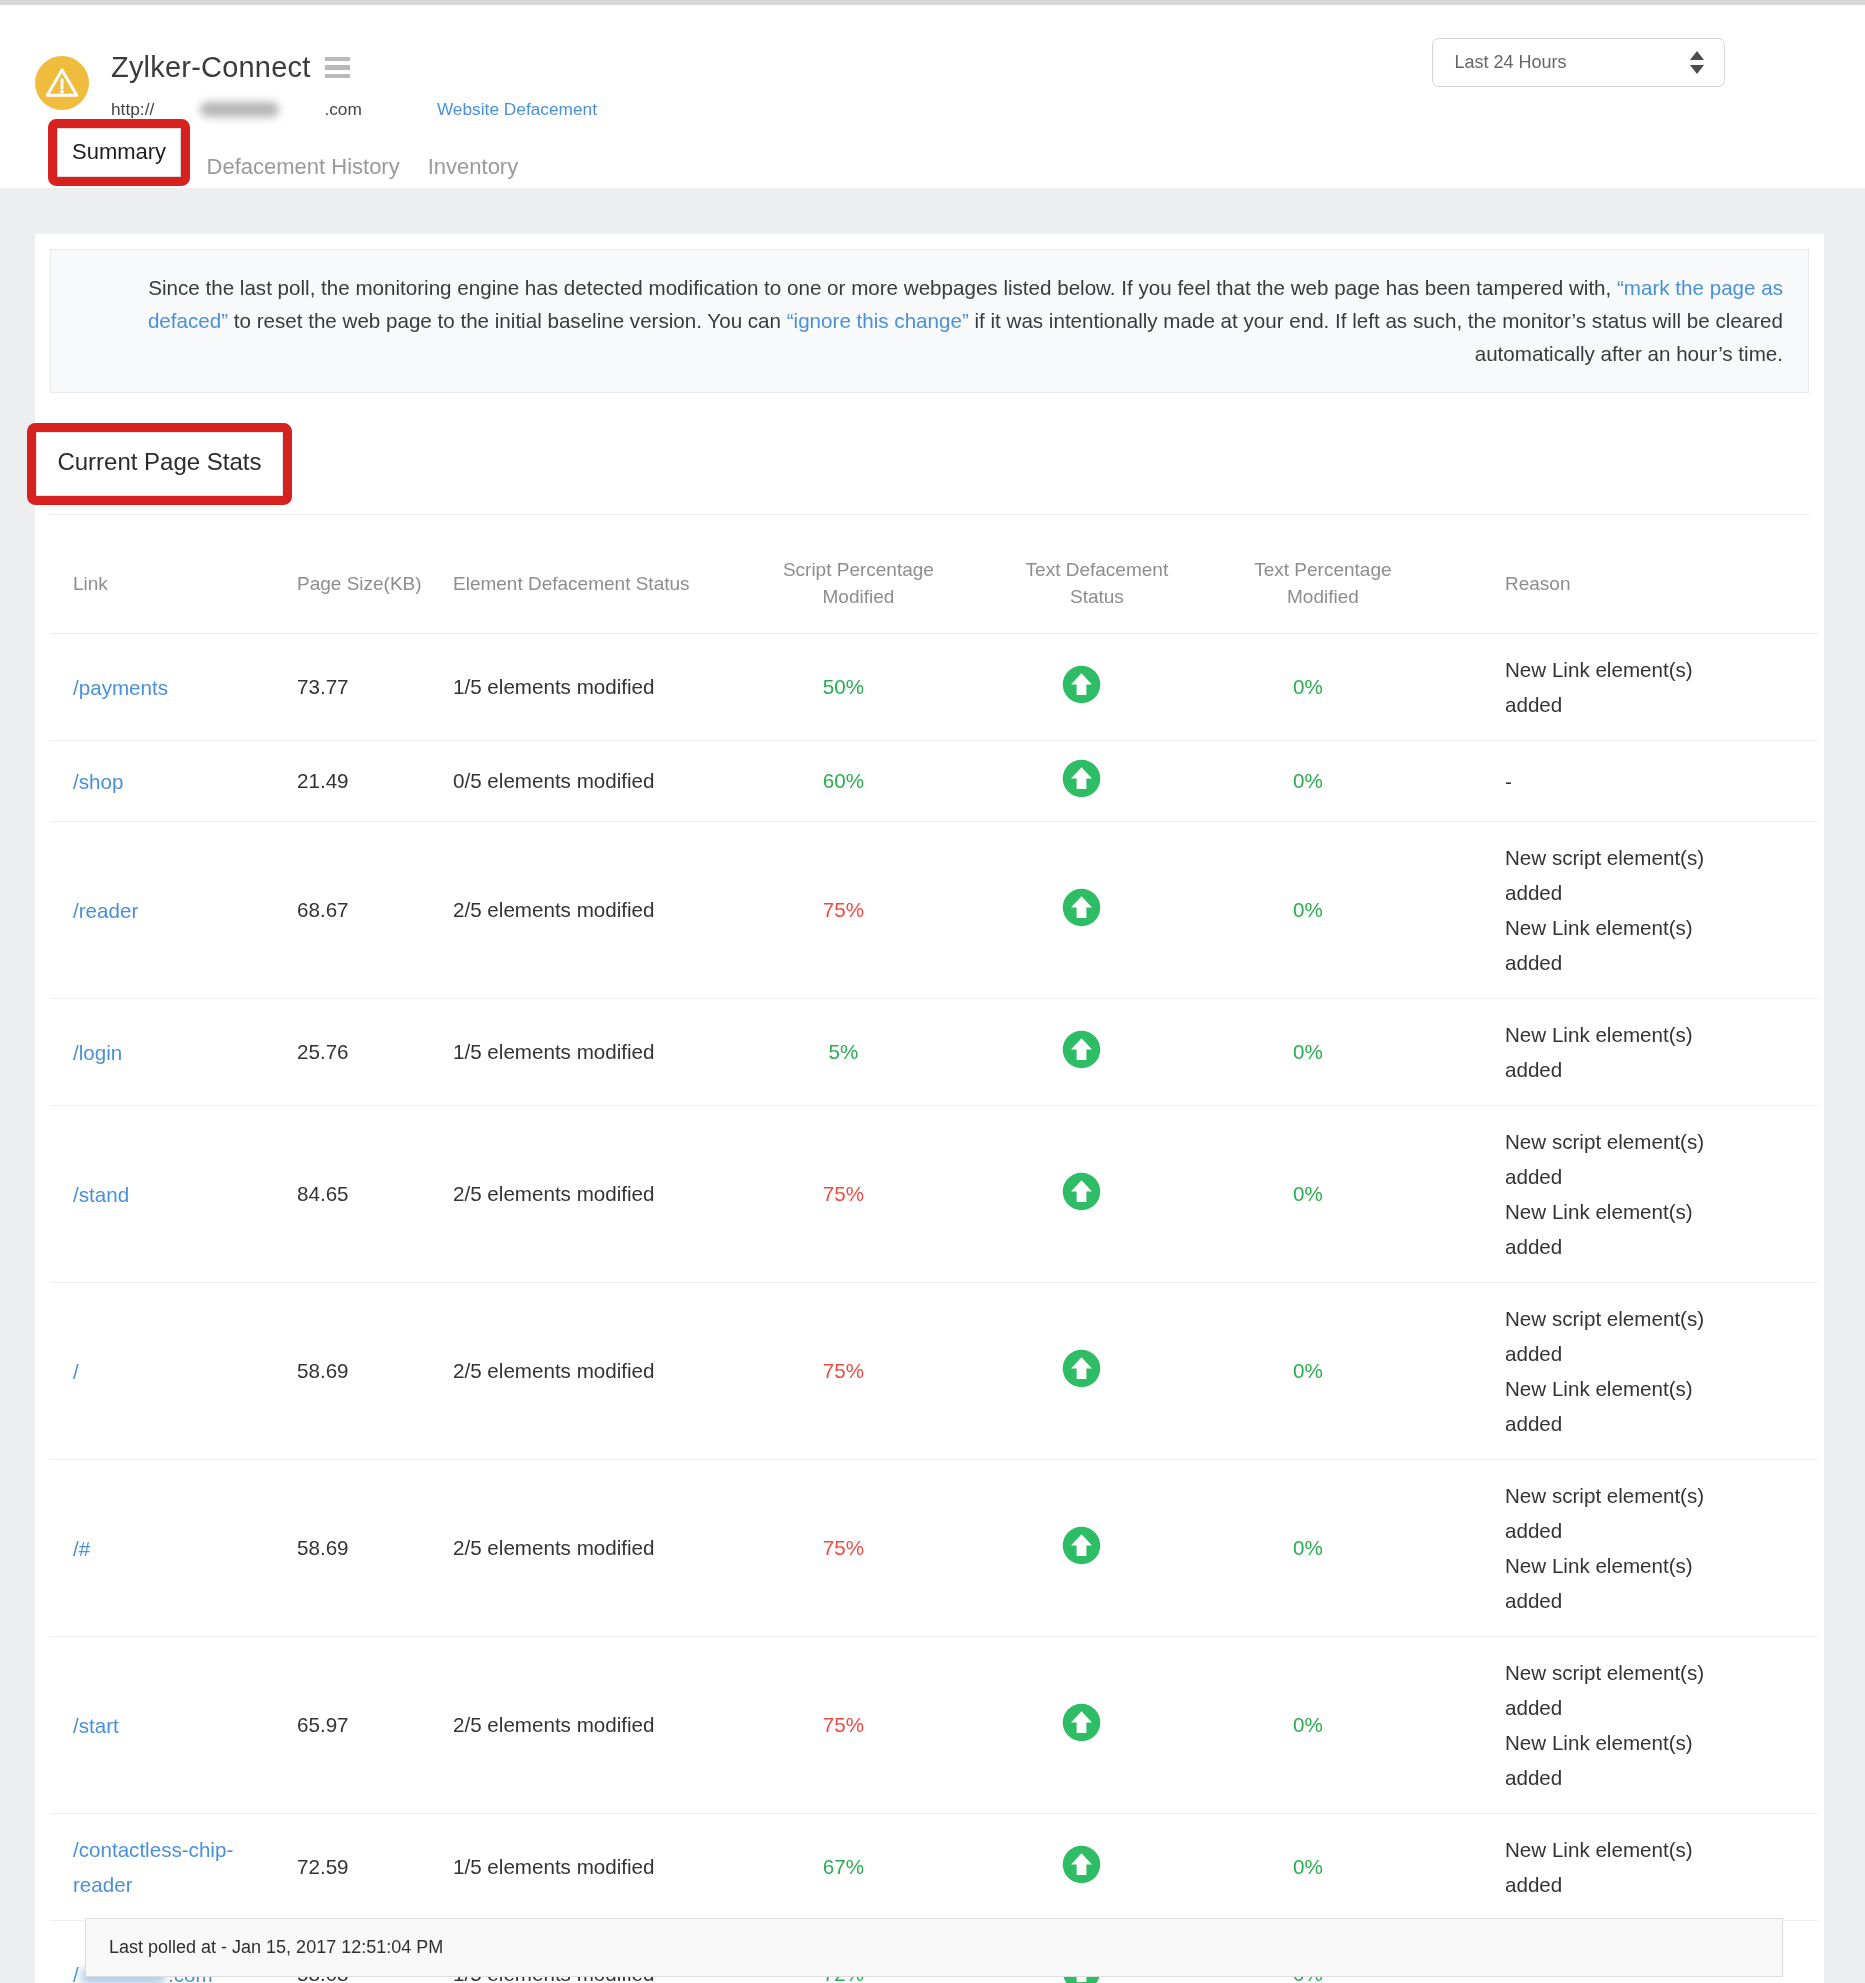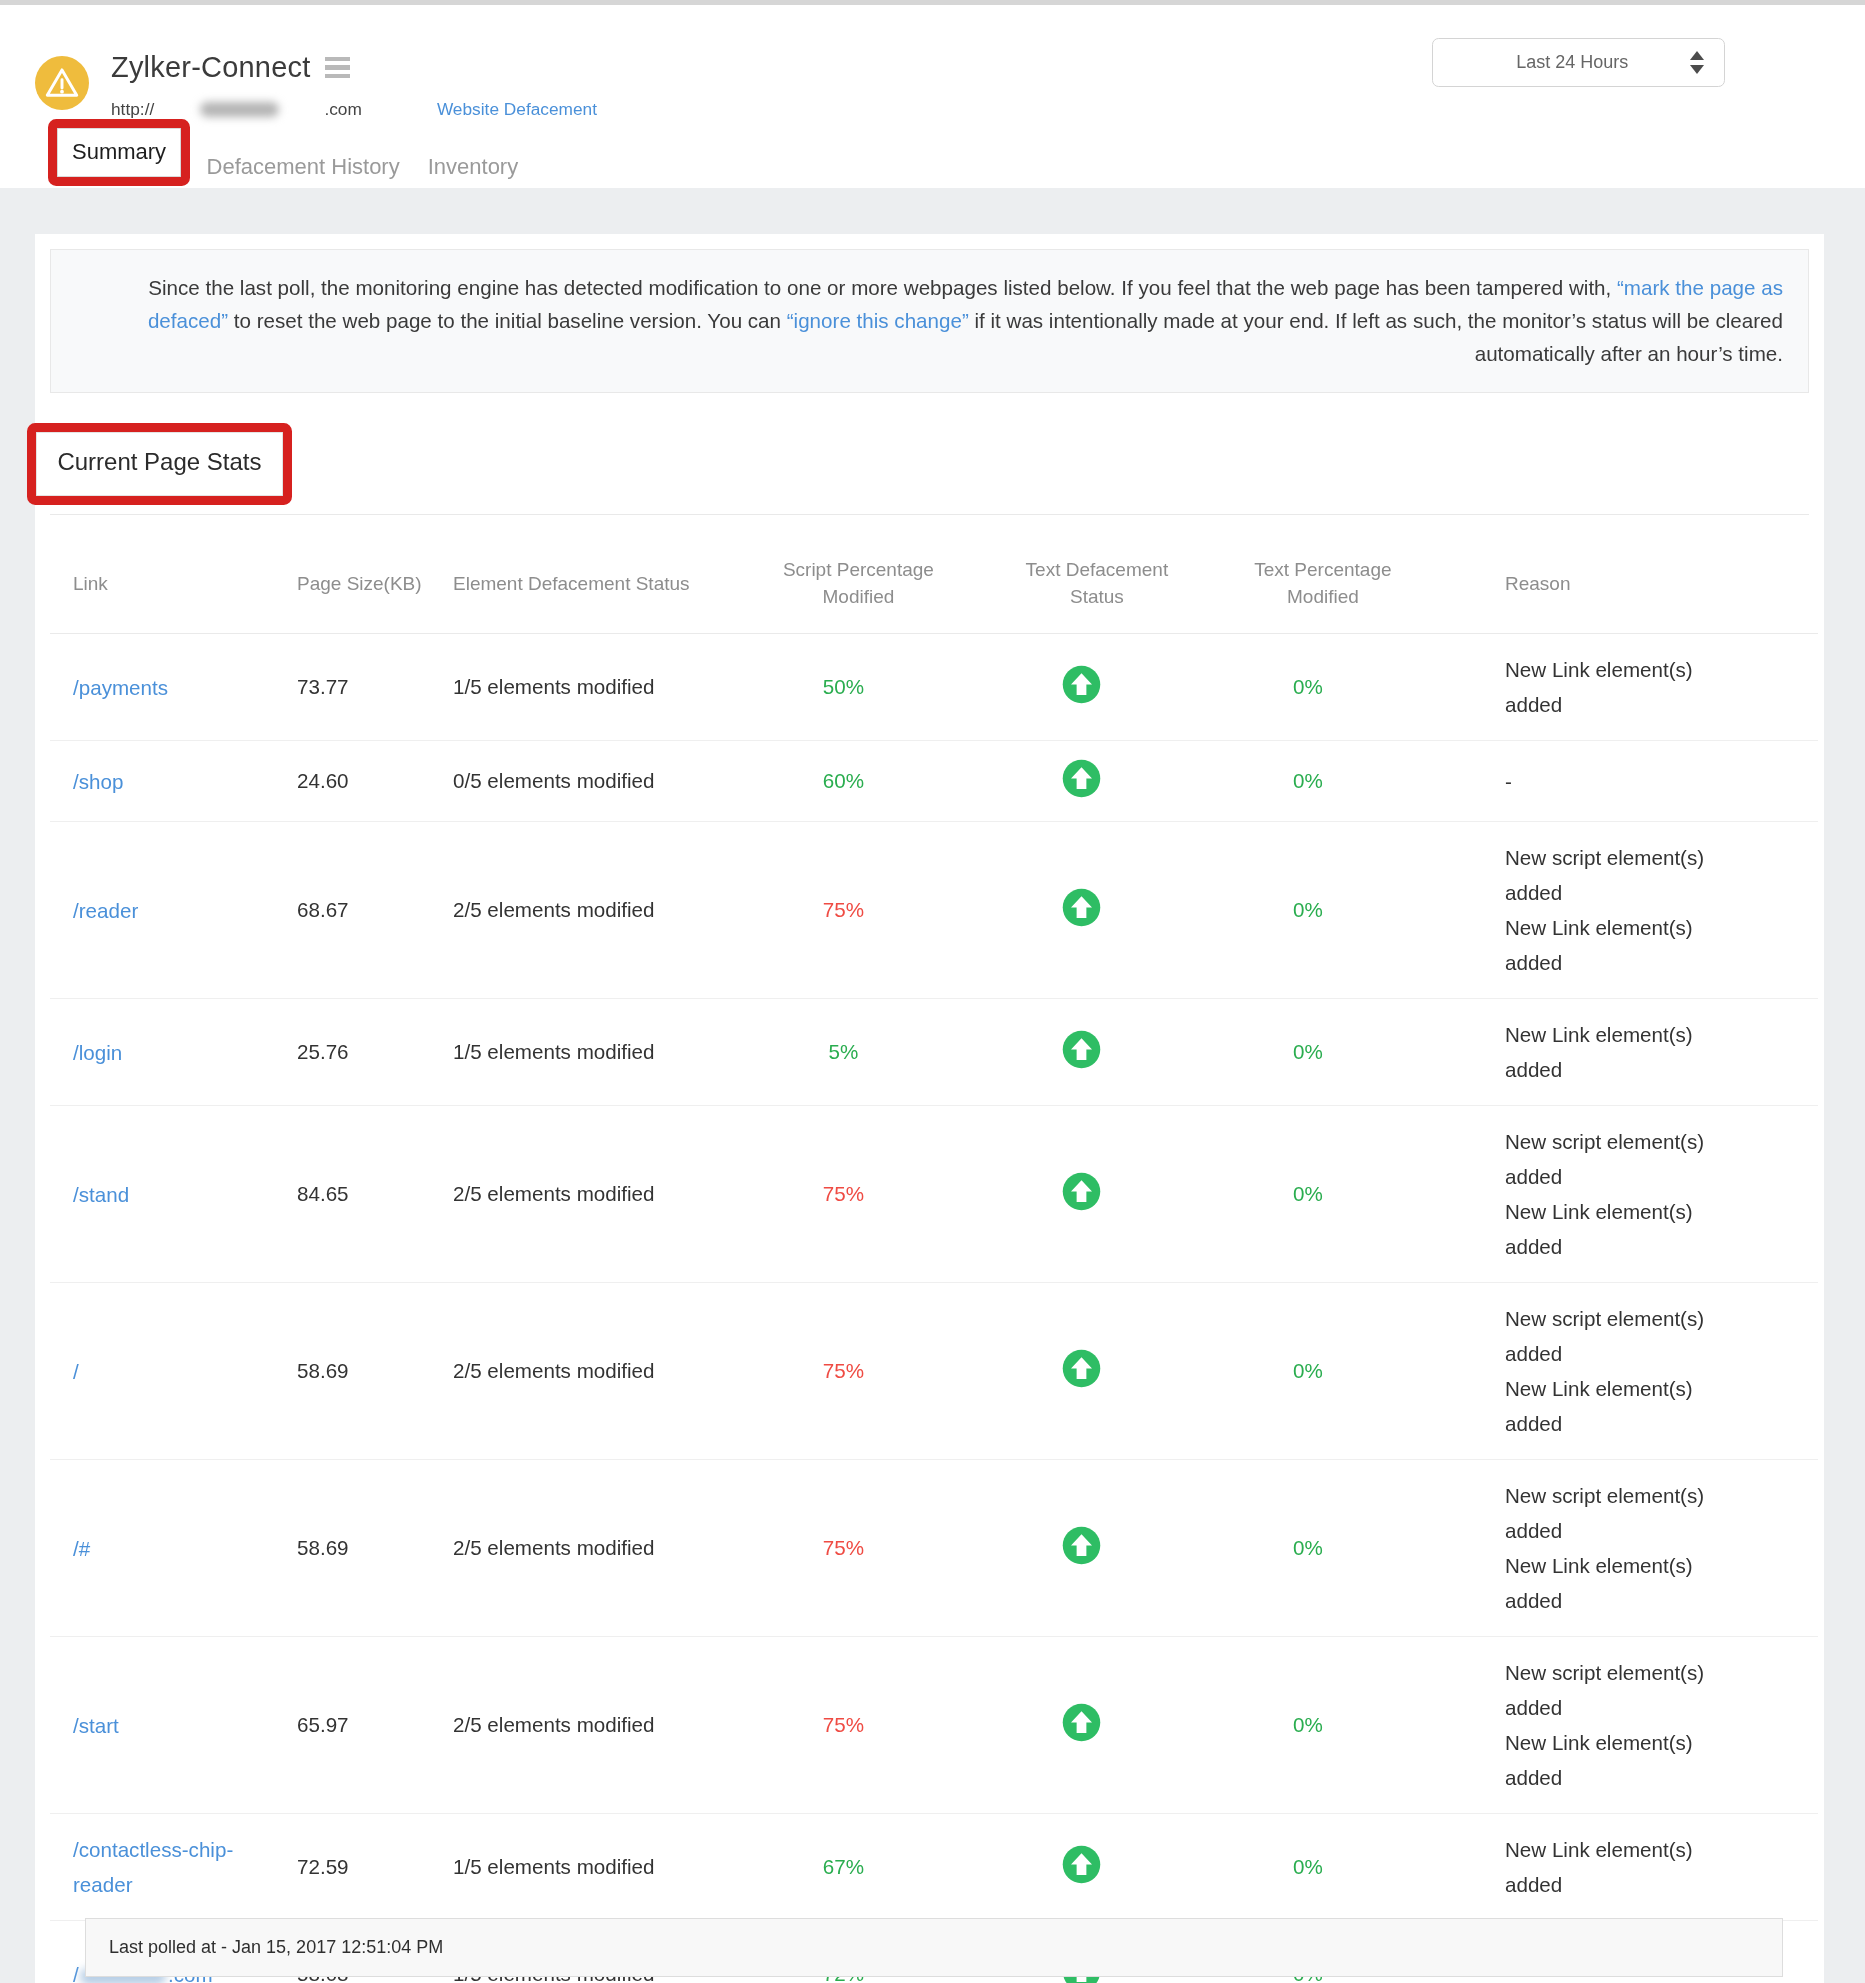--- a/index.html
+++ b/index.html
@@ -1,21 +1,21 @@
 <!DOCTYPE html>
 <html style="font-size:13px"><head>
 <meta charset="utf-8">
 <style>
   * { margin:0; padding:0; box-sizing:border-box; }
   html,body { width:1865px; height:1984px; overflow:hidden;
     font-family:"Liberation Sans","DejaVu Sans",sans-serif; background:#ffffff; }
   .top-strip { height:5px; background:#d6d6d6; }
 
   
-  .header { position:relative; background:#ffffff; padding:46px 0 0 35px; height:183px;text-align:center; }
+  .header { position:relative; background:#ffffff; padding:46px 0 0 35px; height:183px; }
   .avatar { position:absolute; left:35px; top:51px; width:54px; height:54px; }
   .title-block { margin-left:76px; }
   .title-row { display:flex; align-items:center; }
   .monitor-title { font-size:29px; color:#3b3b3b; letter-spacing:0.2px; }
   .hamburger { margin-left:15px; display:flex; flex-direction:column; gap:4.1px; cursor:pointer; }
   .hamburger i { display:block; width:25px; height:4.1px; background:#b9b9b9; }
   .url-row { margin-top:15px; display:flex; align-items:center; font-size:17.3px; color:#444;gap:44px; }
   .blur-chip { display:inline-block; vertical-align:middle; width:79px; height:15px;
     background:#b4b4b4; border-radius:8.2px; filter:blur(4.1px); margin:0 1.6px; }
   .blur-chip.bluish { background:#b8cfe6; width:86px; height:16.4px; }
@@ -164,21 +164,21 @@
         </svg>
       </span>
     </span>
     <span class="td col-tpct green">0%</span>
     <span class="td col-reason">
             <div>New Link element(s) added</div>
           </span>
   </div>
         <div class="tr">
     <span class="td col-link"><a class="page-link">/shop</a></span>
-    <span class="td col-size">24.60</span>
+    <span class="td col-size">21.49</span>
     <span class="td col-elem">0/5 elements modified</span>
     <span class="td col-script green">60%</span>
     <span class="td col-ticon">
       <span class="up-icon">
         <svg viewBox="0 0 52 52" width="39" height="39">
           <circle cx="26" cy="26" r="25" fill="#2ebd64"></circle>
           <path d="M26 11 L40 26 L32.5 26 L32.5 40 L19.5 40 L19.5 26 L12 26 Z" fill="#ffffff"></path>
         </svg>
       </span>
     </span>

